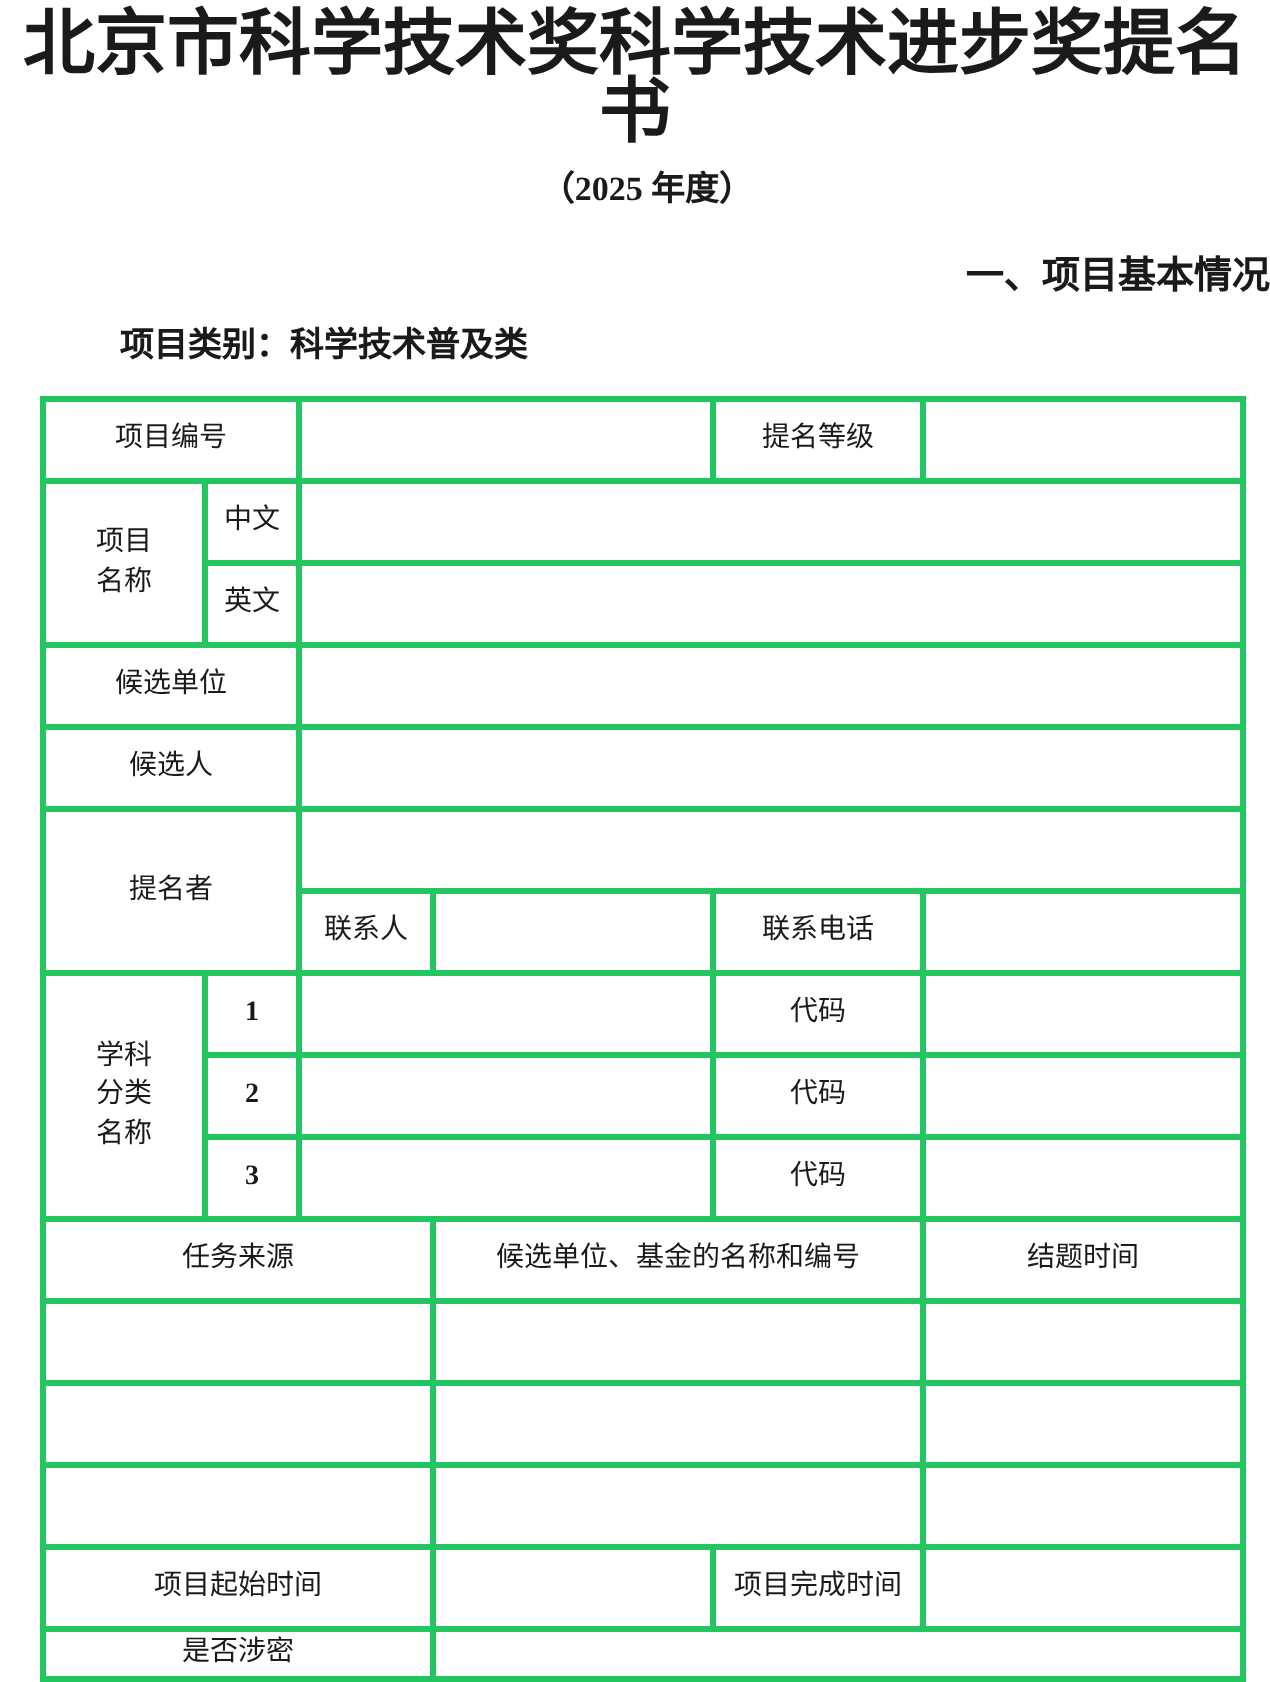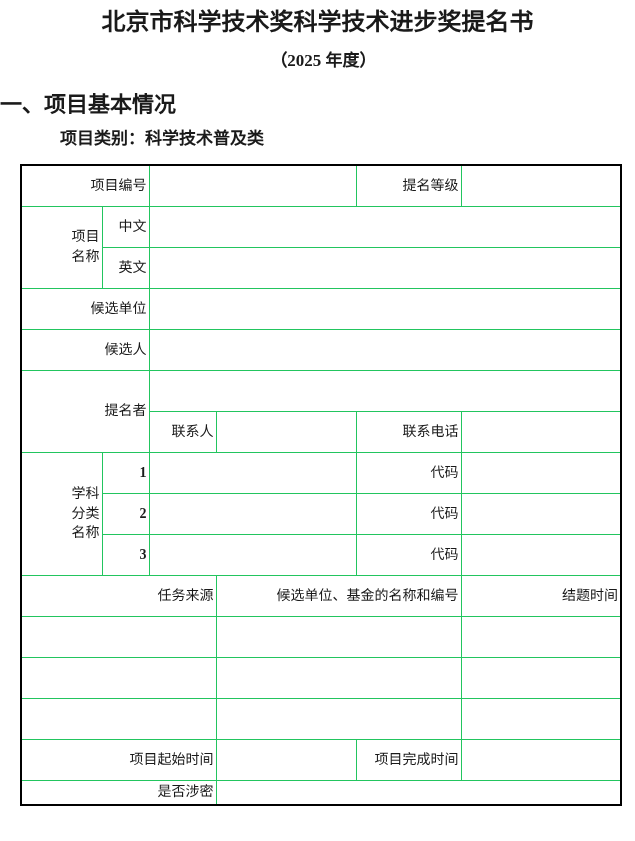--- a/index.html
+++ b/index.html
@@ -16,60 +16,60 @@
   }
   .page {
     position: relative;
     width: 635px;
     height: 841px;
     background: #ffffff;
   }
   .doc-title {
     margin: 5px 0 0 0;
     text-align: center;
-    font-size: 24px;
+    font-size: 36px;
     line-height: 34px;
     font-weight: bold;
     font-family: "Liberation Serif", "DejaVu Serif", serif;
   }
   .doc-subtitle {
     margin-top: 11px;
     text-align: center;
     font-size: 17px;
     line-height: 22px;
     font-weight: bold;
     font-family: "Liberation Serif", "DejaVu Serif", serif;
     padding-left: 12px;
   }
   .section-heading {
     margin-top: 20px;
-    text-align: left;
-    font-size: 22px;
+    text-align: right;
+    font-size: 19px;
     line-height: 25px;
     font-weight: bold;
     font-family: "Liberation Sans", "DejaVu Sans", sans-serif;
   }
   .category-line {
     margin: 11px 0 0 60px;
     font-size: 17px;
     line-height: 22px;
     font-weight: bold;
     font-family: "Liberation Sans", "DejaVu Sans", sans-serif;
   }
   table.form-table {
     border-collapse: collapse;
     table-layout: fixed;
     width: 600px;
     margin: 14px 0 0 20px;
     border: 2px solid #000000;
   }
   table.form-table td {
-    border: 1px solid #22c55e;
+    border: 3px solid #22c55e;
     padding: 0 2px;
-    text-align: right;
+    text-align: center;
     vertical-align: middle;
     font-size: 14px;
     line-height: 1.4;
     font-family: "Liberation Serif", "DejaVu Serif", serif;
     overflow: hidden;
   }
   table.form-table tr { height: 41px; }
   td.multiline { white-space: pre-line; line-height: 1.55; }
   td.num-cell {
     font-family: "Liberation Sans", "DejaVu Sans", sans-serif;

